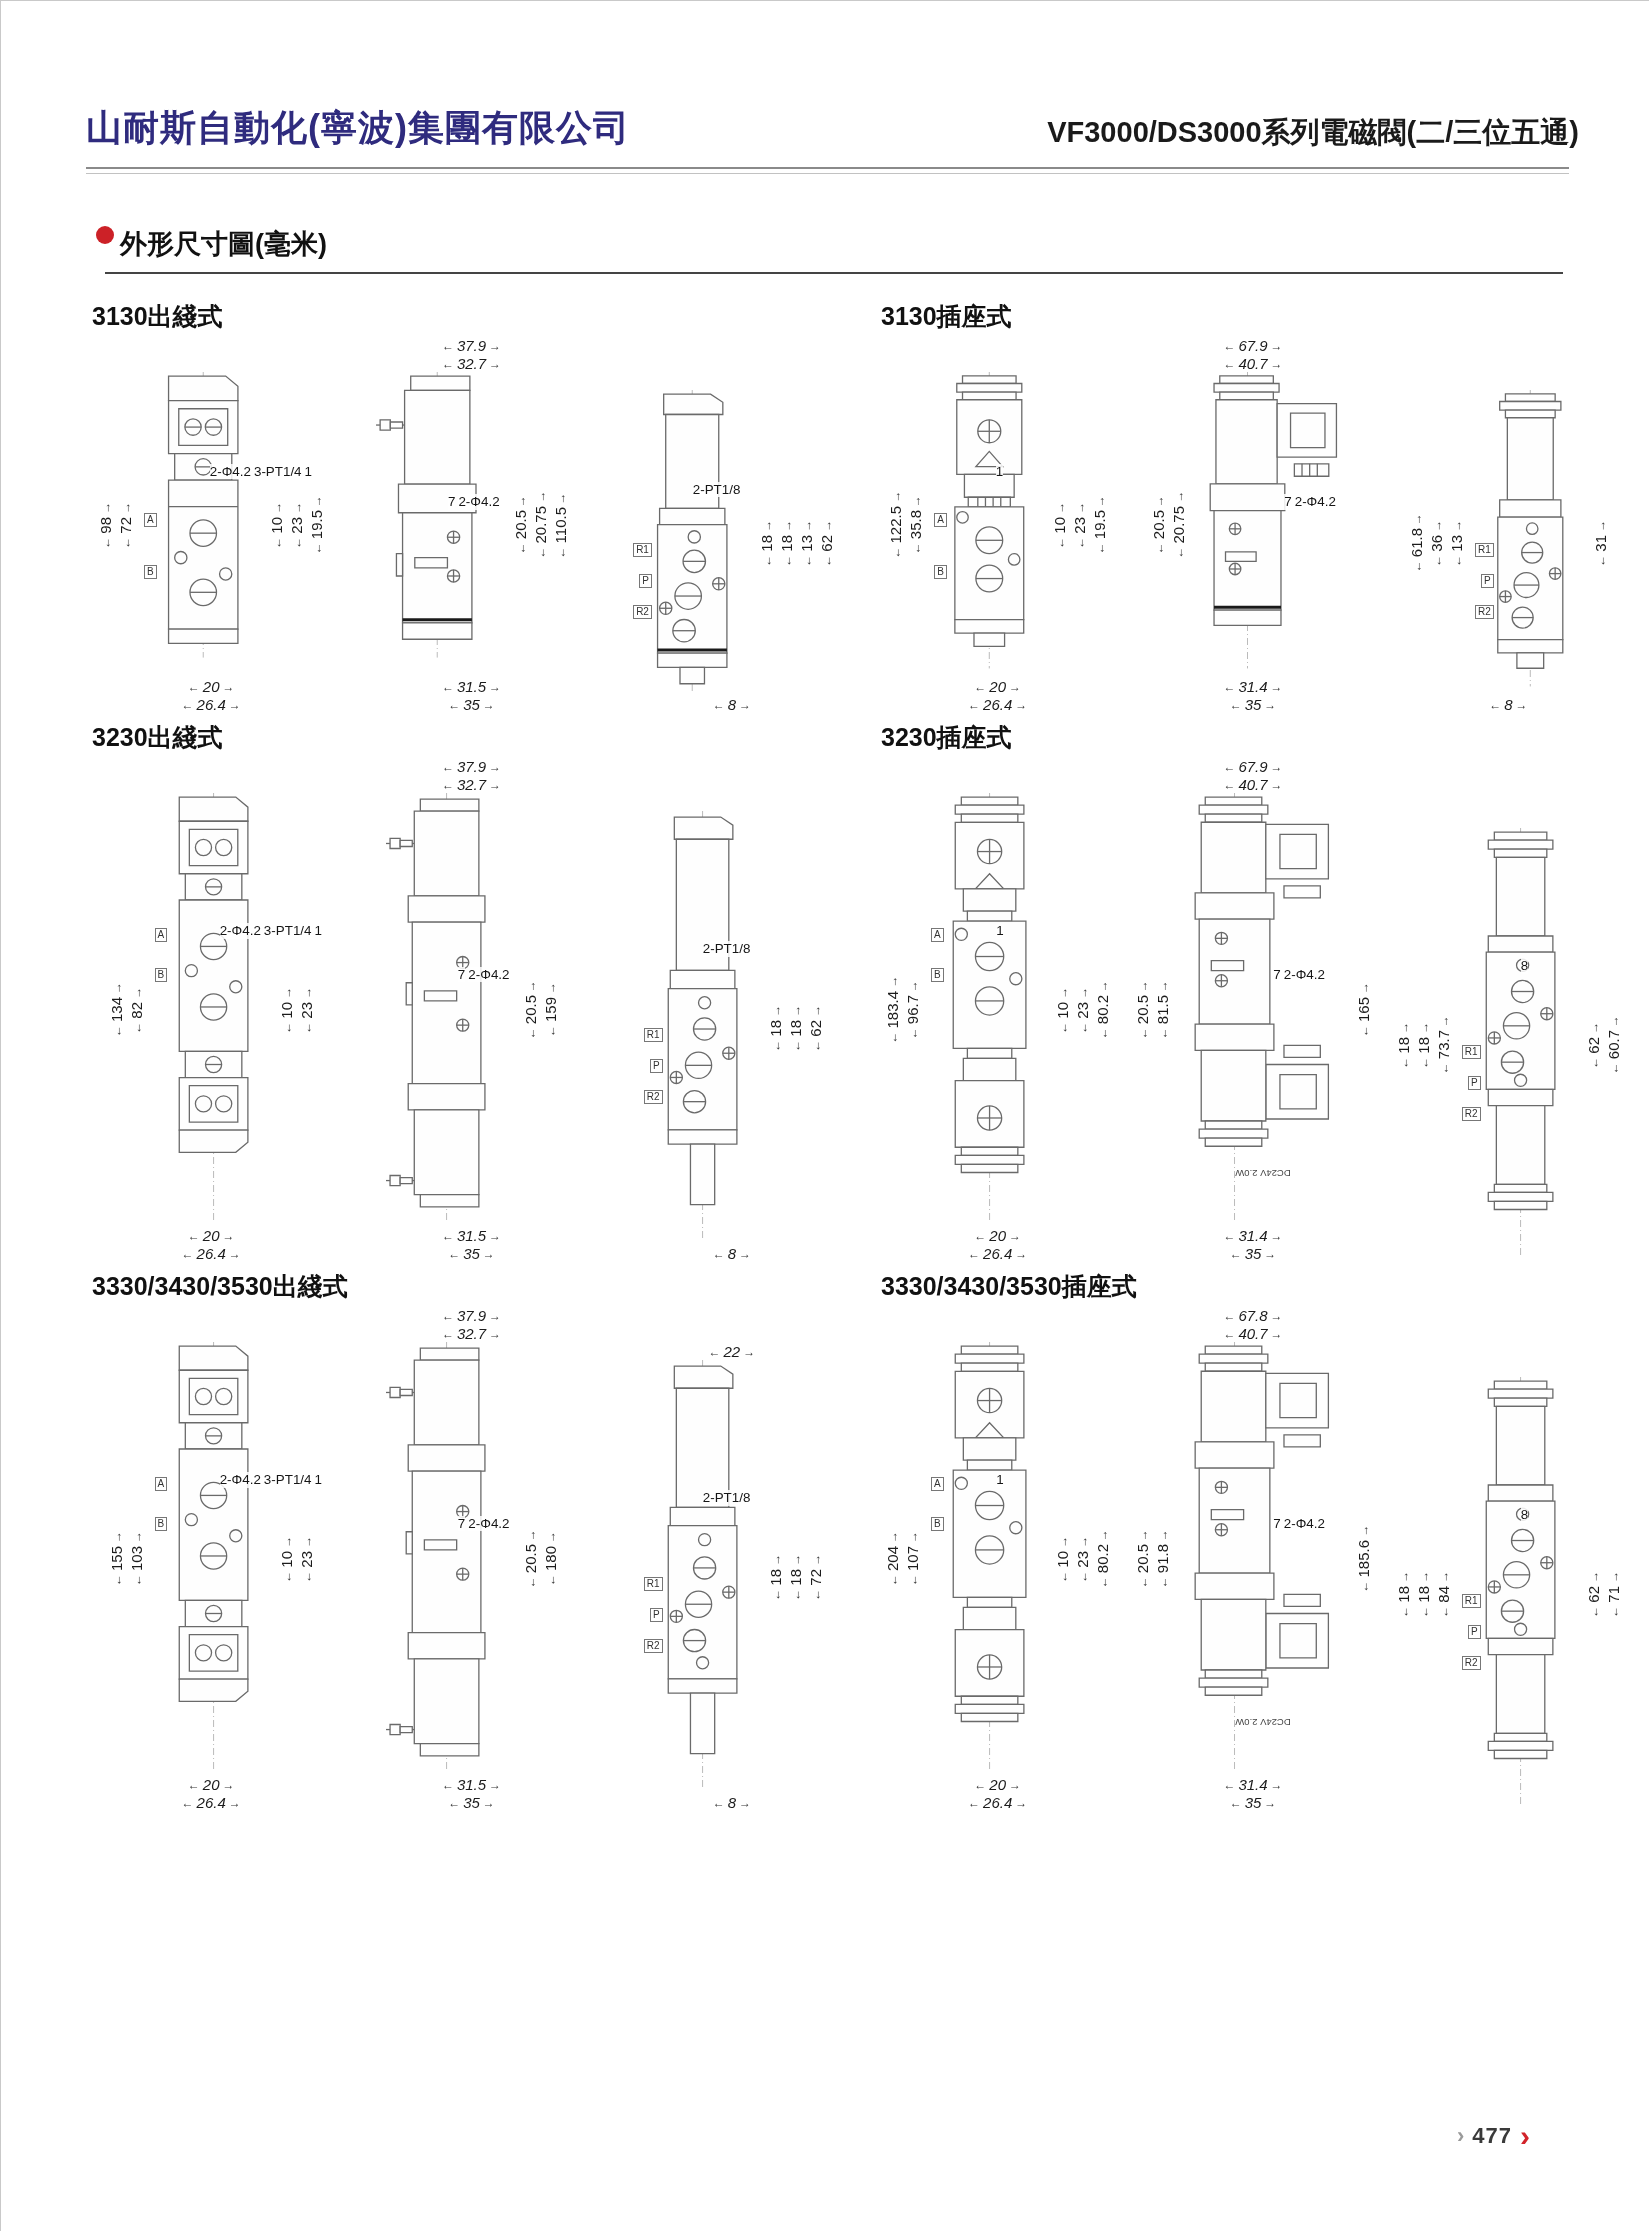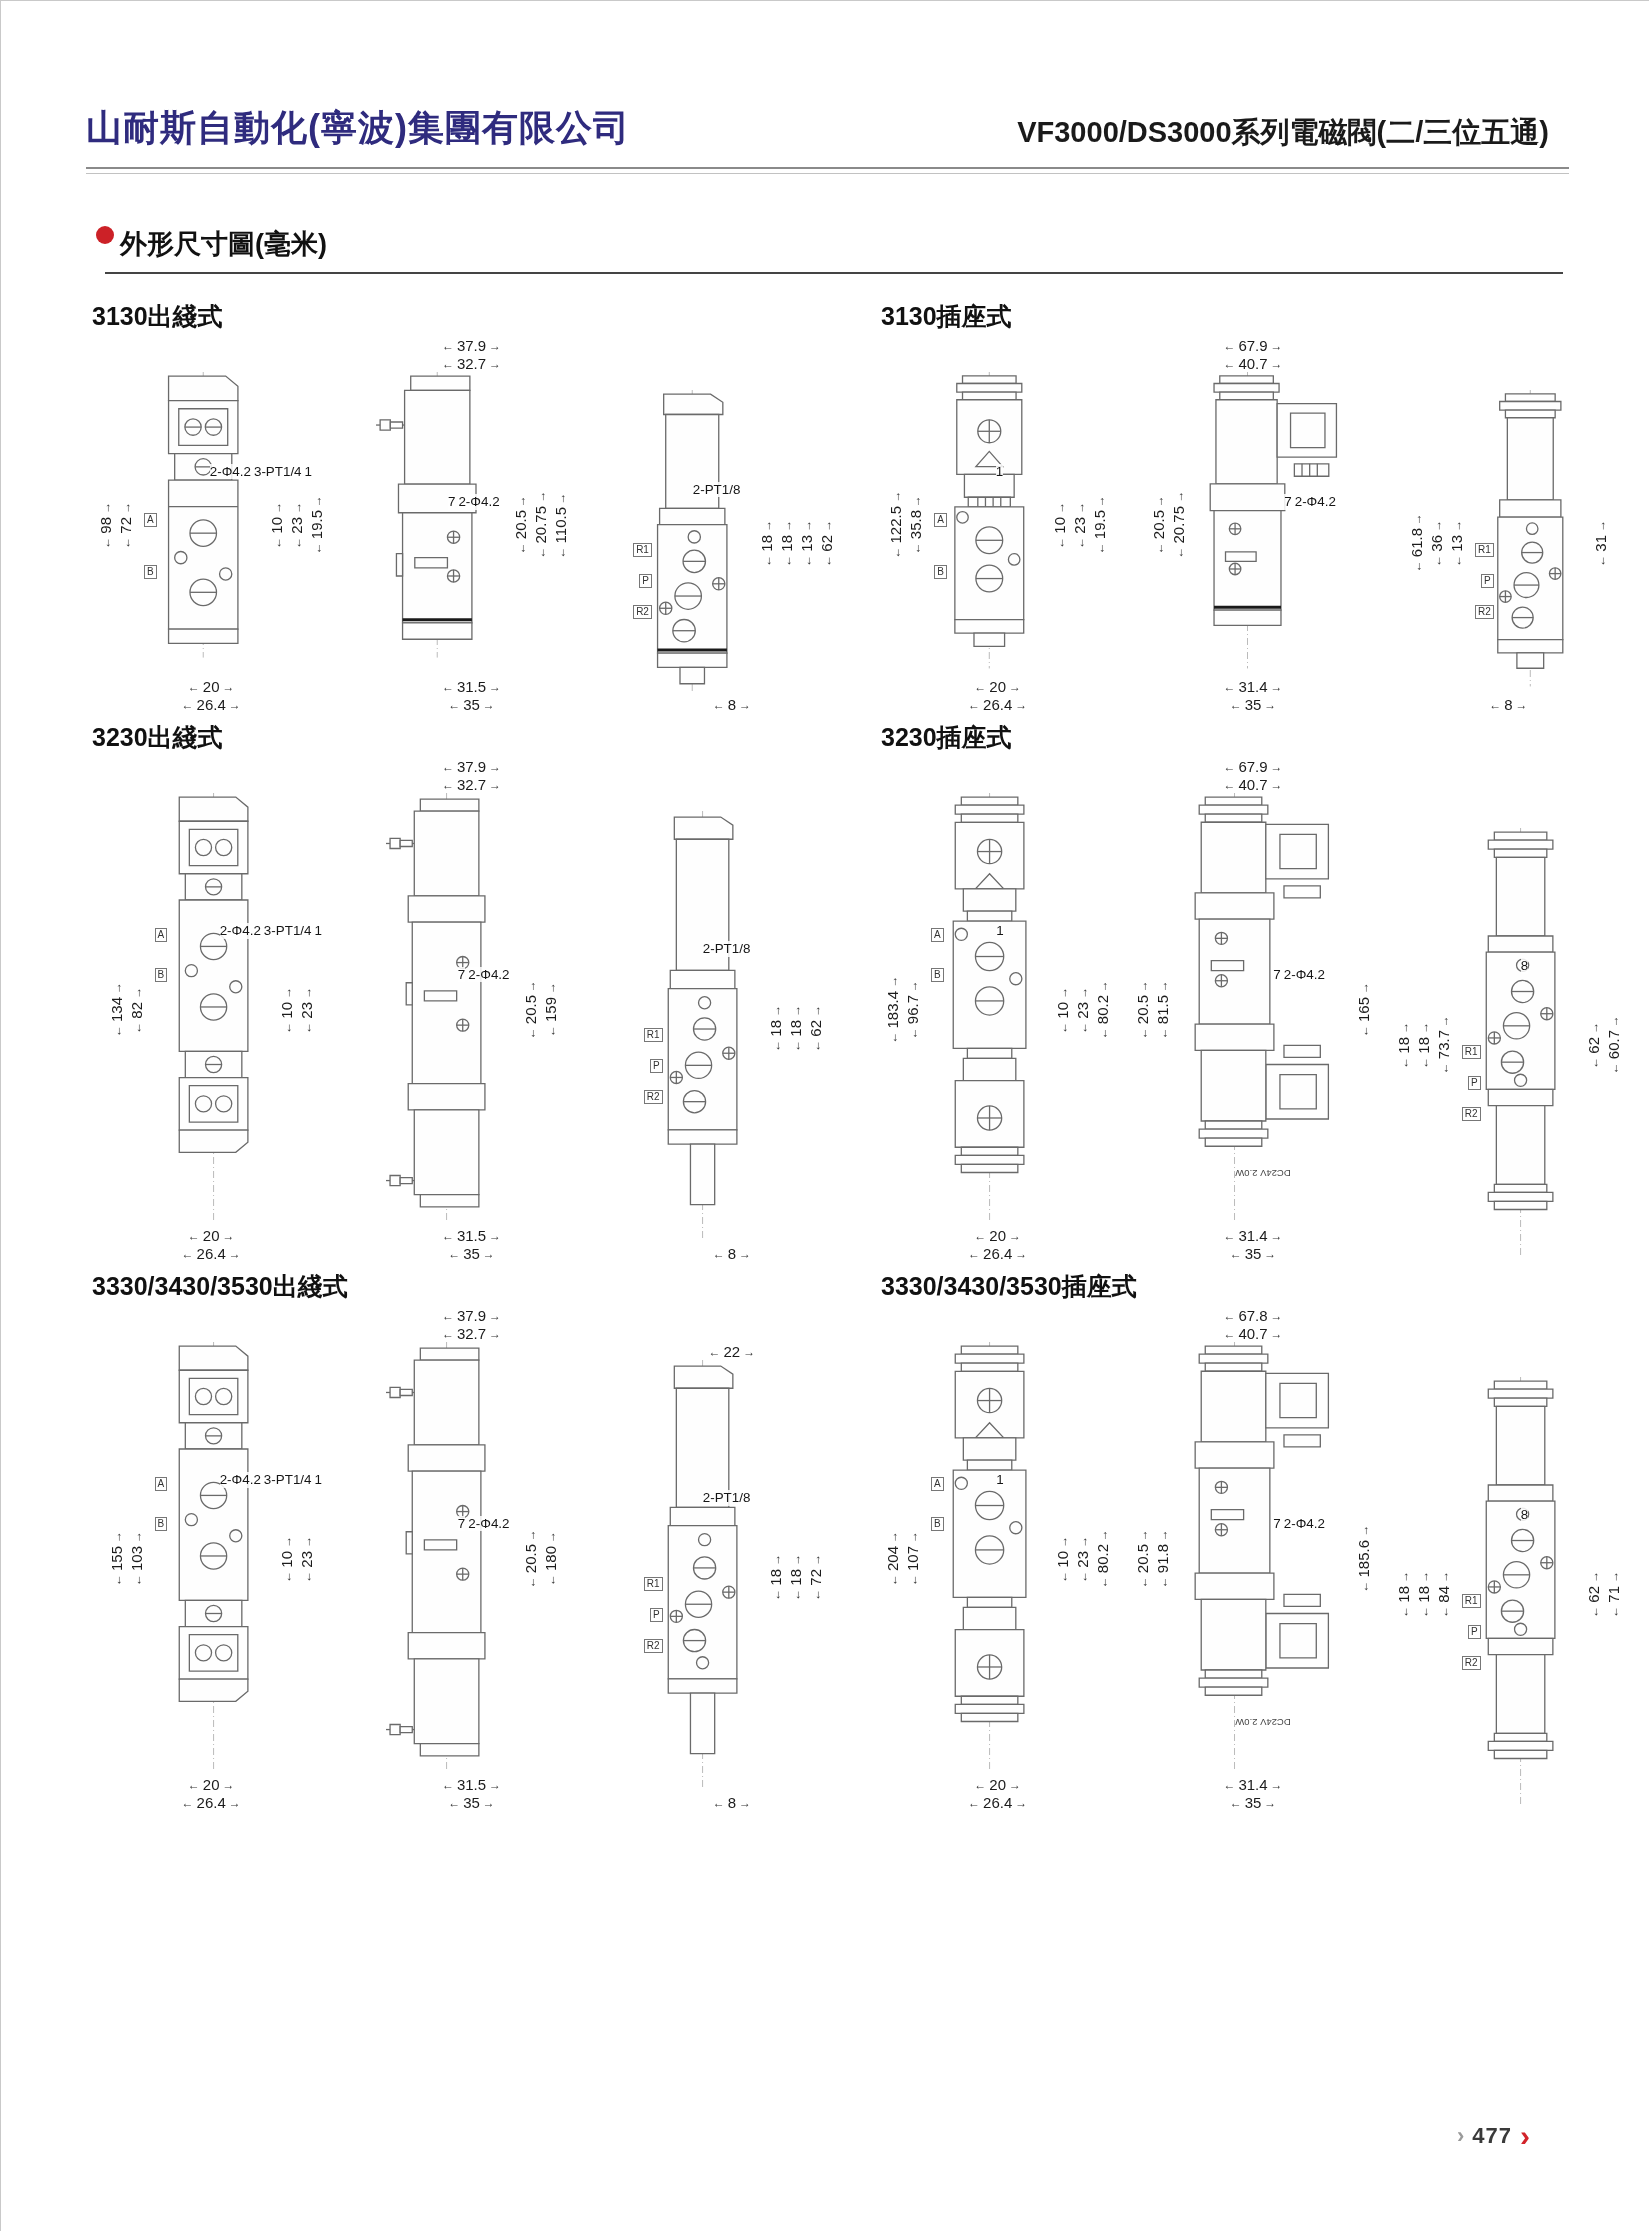--- a/index.html
+++ b/index.html
@@ -1,42 +1,42 @@
 <!DOCTYPE html>
 <html><head>
 <meta charset="utf-8">
 <style>
   html,body{margin:0;padding:0;background:#e8e8e8;}
   .page{position:relative;width:1650px;height:2232px;margin:0 auto;background:#ffffff;
         border:1px solid #c9c9c9;box-sizing:border-box;overflow:hidden;
         font-family:"Liberation Sans","DejaVu Sans",sans-serif;color:#222;}
   
   .hdr{display:flex;justify-content:space-between;align-items:flex-end;
-       padding:103px 100px 14px 85px;}
+       padding:103px 70px 14px 85px;}
   .company{font-size:36px;font-weight:bold;color:#2f2b7e;letter-spacing:1px;}
   .series{font-size:29px;font-weight:bold;color:#1a1a1a;}
   .hdr-rule{margin:0 80px 0 85px;height:4px;border-top:2px solid #8a8a8a;border-bottom:1px solid #c2c2c2;}
   
   .sect{display:flex;gap:6px;margin:52px 80px 0 95px;}
   .dot{width:18px;height:18px;border-radius:50%;background:#cc2127;flex:0 0 auto;}
   .sect-title{font-size:27px;font-weight:bold;color:#111;}
   .sect-rule{margin:10px 0 0 104px;border-top:2px solid #444;width:1458px;}
   
   .grid{display:grid;grid-template-columns:771px 756px;column-gap:18px;padding:18px 0 0 85px;}
   .grp{position:relative;}
   .gtitle{font-size:25px;font-weight:bold;color:#111;margin:8px 0 4px 6px;}
   .views{display:flex;align-items:flex-end;gap:10px;}
   .view{display:flex;flex-direction:column;align-items:center;flex:1 1 0;}
   .mid{display:flex;align-items:center;gap:6px;}
   .stage{position:relative;display:flex;align-items:flex-end;justify-content:center;}
   .r1 .shape{height:306px;}
   .r23 .shape{height:434px;}
   
   .dims{display:flex;}
-  .dt,.db{flex-direction:column;align-items:center;gap:1px;min-height:0;}
+  .dt,.db{flex-direction:column;align-items:center;gap:1px;min-height:0;font-style:italic;}
   .dl,.dr{flex-direction:row;align-items:center;gap:3px;}
   .hdim{font-size:15px;color:#1c1c1c;white-space:nowrap;display:inline-flex;align-items:center;gap:3px;}
   .hdim::before{content:"←";font-size:12px;color:#333;}
   .hdim::after{content:"→";font-size:12px;color:#333;}
   .vdim{font-size:15px;color:#1c1c1c;writing-mode:vertical-rl;transform:rotate(180deg);
         white-space:nowrap;display:inline-flex;align-items:center;gap:3px;}
   .vdim::before{content:"←";font-size:12px;color:#333;}
   .vdim::after{content:"→";font-size:12px;color:#333;}
   
   .shape{display:block;}

